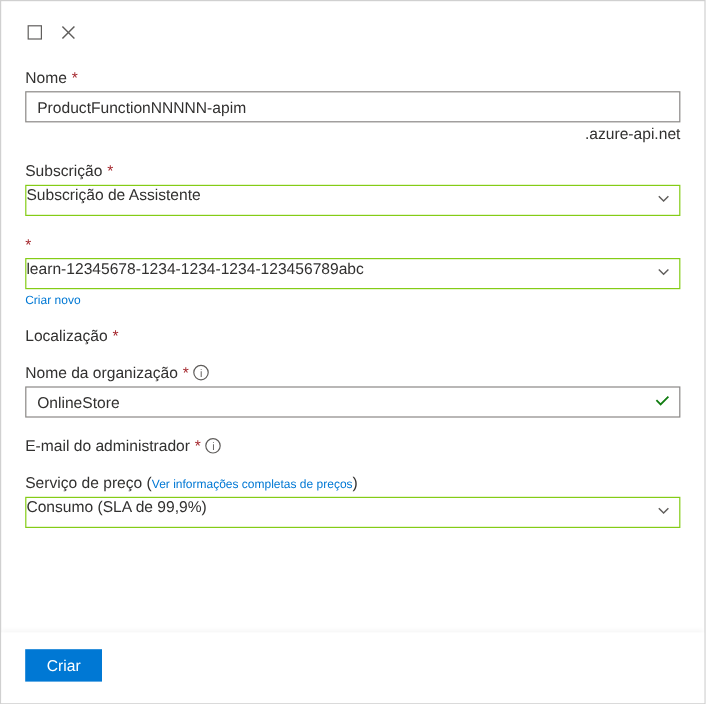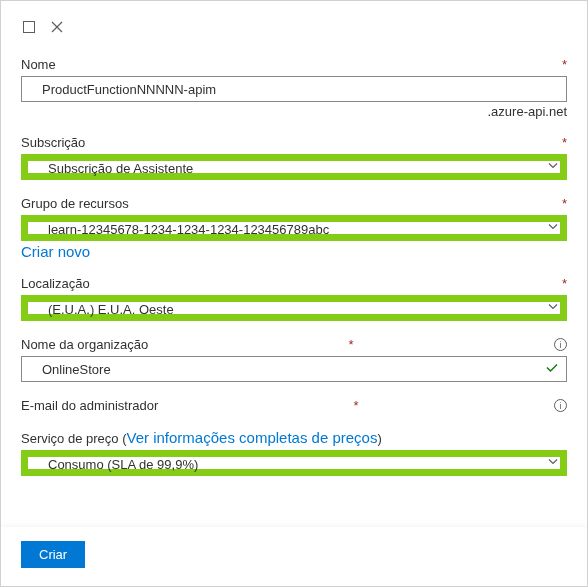--- a/index.html
+++ b/index.html
@@ -54,42 +54,41 @@
     .field-group {
       margin-bottom: 16px;
     }
     .field-label {
       font-size: 13px;
       color: #323130;
       margin-bottom: 4px;
       display: flex;
       align-items: center;
       gap: 4px;
-      justify-content: space-between;
     }
     .required {
       color: #a4262c;
     }
     .info-icon {
       display: inline-flex;
       align-items: center;
       justify-content: center;
       width: 13px;
       height: 13px;
       border: 1px solid #605e5c;
       border-radius: 50%;
       font-size: 9px;
       color: #605e5c;
       cursor: pointer;
     }
     .text-input {
       width: 100%;
       height: 26px;
       border: 1px solid #8a8886;
-      padding: 0 20px;
+      padding: 0 9px;
       font-size: 13px;
       font-family: inherit;
       color: #323130;
       background: #fff;
     }
     .input-wrapper {
       position: relative;
     }
     .validated-icon {
       position: absolute;
@@ -101,22 +100,22 @@
     }
     .suffix-text {
       text-align: right;
       font-size: 13px;
       color: #323130;
       margin-top: 2px;
     }
     .select-input {
       width: 100%;
       height: 26px;
-      border: 7px solid #84cc16;
-      padding: 0 28px 0 20px;
+      border: 1px solid #84cc16;
+      padding: 0 28px 0 0;
       font-size: 13px;
       font-family: inherit;
       color: #323130;
       background: #fff;
       appearance: none;
       cursor: pointer;
       position: relative;
     }
     .select-wrapper {
       position: relative;
@@ -126,21 +125,21 @@
       right: 8px;
       top: 50%;
       transform: translateY(-50%);
       pointer-events: none;
       color: #605e5c;
     }
     .link {
       color: #0078d4;
       text-decoration: none;
       cursor: pointer;
-      font-size: 15px;
+      font-size: 10px;
     }
     .link-below {
       display: inline-block;
       margin-top: 2px;
     }
     .label-with-link {
       display: flex;
       align-items: center;
       gap: 4px;
     }
@@ -204,47 +203,38 @@
         <span class="select-chevron">
           <svg width="12" height="12" viewBox="0 0 12 12">
               <polyline points="2,4 6,8 10,4" fill="none" stroke="currentColor" stroke-width="1.2"></polyline>
             </svg>
         </span>
       </div>
     </div>
 
     <div class="field-group">
       <div class="field-label">
-        <span>Grupo de recursos</span>
         <span class="required">*</span>
       </div>
       <div class="select-wrapper">
         <div class="select-input">learn-12345678-1234-1234-1234-123456789abc</div>
         <span class="select-chevron">
           <svg width="12" height="12" viewBox="0 0 12 12">
               <polyline points="2,4 6,8 10,4" fill="none" stroke="currentColor" stroke-width="1.2"></polyline>
             </svg>
         </span>
       </div>
       <a class="link link-below">Criar novo</a>
     </div>
 
     <div class="field-group">
       <div class="field-label">
         <span>Localização</span>
         <span class="required">*</span>
       </div>
-      <div class="select-wrapper">
-        <div class="select-input">(E.U.A.) E.U.A. Oeste</div>
-        <span class="select-chevron">
-          <svg width="12" height="12" viewBox="0 0 12 12">
-              <polyline points="2,4 6,8 10,4" fill="none" stroke="currentColor" stroke-width="1.2"></polyline>
-            </svg>
-        </span>
-      </div>
     </div>
 
     <div class="field-group">
       <div class="field-label">
         <span>Nome da organização</span>
         <span class="required">*</span>
         <span class="info-icon">i</span>
       </div>
       <div class="input-wrapper">
         <input type="text" class="text-input" value="OnlineStore" style="">

